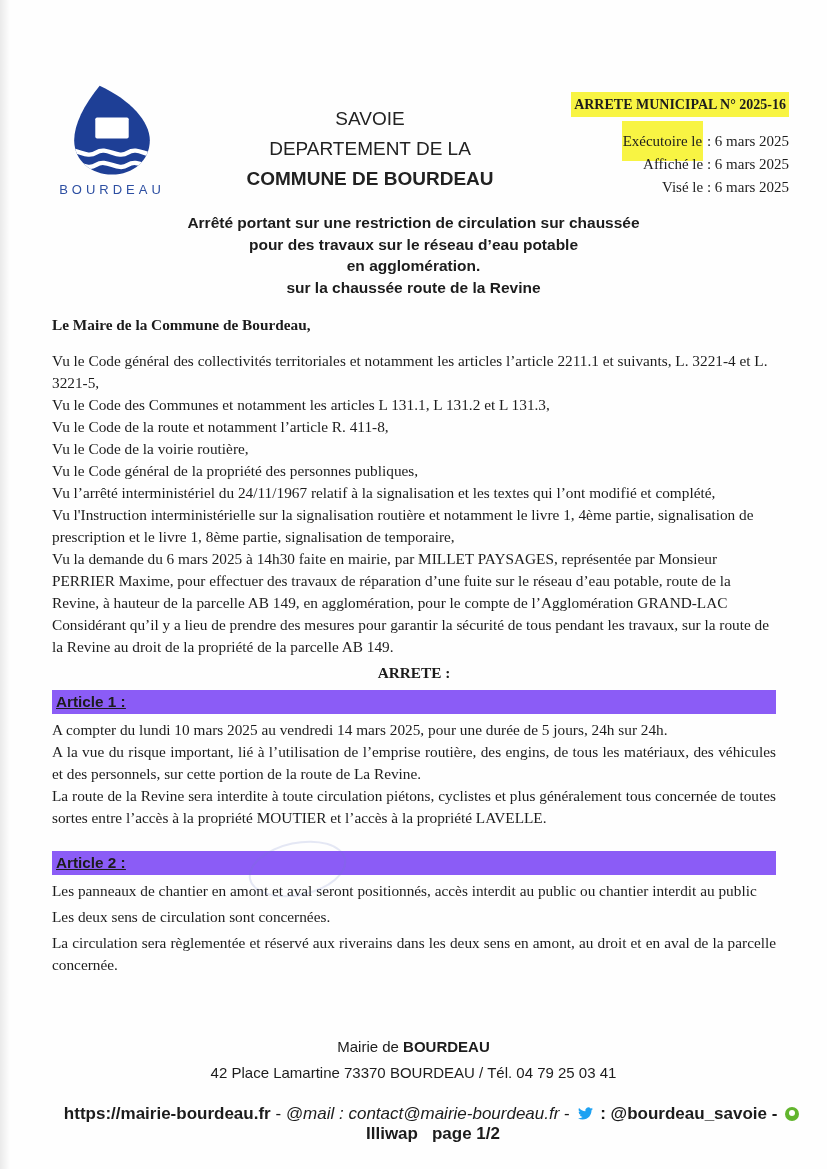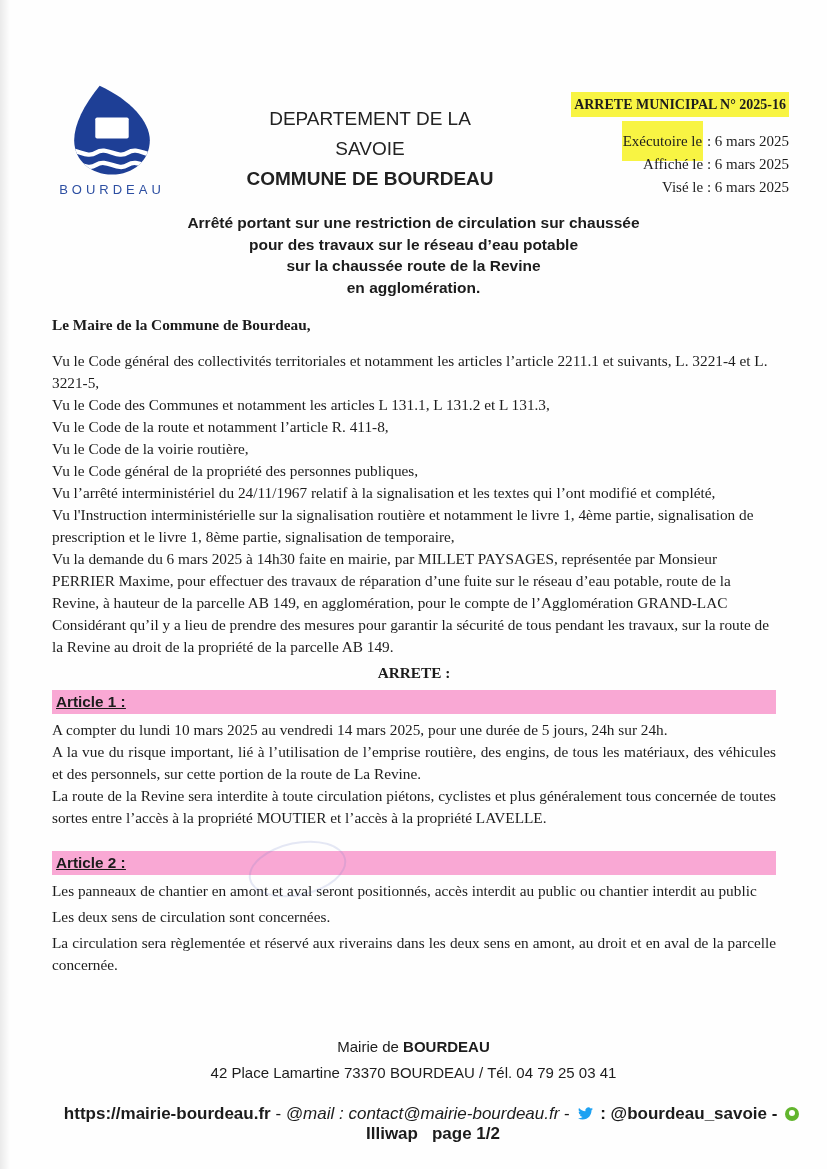--- a/index.html
+++ b/index.html
@@ -27,21 +27,21 @@
   .hl{background:#f8f443;padding:12px 1px;}
   
   .doc-title{position:absolute;top:212px;left:0;width:100%;text-align:center;
     font-weight:bold;font-size:15.5px;line-height:21.5px;}
   
   .content{position:absolute;top:314px;left:52px;width:724px;
     font-size:15.3px;line-height:22px;}
   .content p{margin:0;font-family:Liberation Serif, serif;}
   .salutation{font-weight:bold;margin-bottom:14px !important;}
   .arrete-line{text-align:center;font-weight:bold;margin:4px 0 6px !important;}
-  .article-bar{background:#f9a8d4;padding:1px 4px;margin:6px 0 5px;text-decoration:underline;}
+  .article-bar{background:#8b5cf6;padding:1px 4px;margin:6px 0 5px;text-decoration:underline;}
   .article-bar span{font-weight:bold;text-decoration:underline;}
   .article2-bar{margin-top:22px;}
   .just{text-align:justify;}
   .sp4{margin-bottom:4px !important;}
   
   .stamp{position:absolute;left:248px;top:842px;width:95px;height:50px;
     border:2px solid rgba(110,130,200,0.18);border-radius:50%;
     transform:rotate(-12deg);}
   
   .footer{position:absolute;top:1038px;left:0;width:100%;text-align:center;font-size:15px;}
@@ -69,37 +69,37 @@
       <g clip-path="url(#blobclip)">
         <rect x="31" y="38" width="38" height="24" rx="2" fill="#ffffff"></rect>
         <path d="M-4,78 C8,70 20,86 32,78 C44,70 56,86 68,78 C80,70 92,86 104,78" stroke="#ffffff" stroke-width="5" fill="none"></path>
         <path d="M-4,92 C8,84 20,100 32,92 C44,84 56,100 68,92 C80,84 92,100 104,92" stroke="#ffffff" stroke-width="5" fill="none"></path>
       </g>
     </svg>
     <div class="logo-text">BOURDEAU</div>
   </div>
 
   <div class="head-center">
+    <div>SAVOIE</div>
     <div>DEPARTEMENT DE LA</div>
-    <div>SAVOIE</div>
     <div class="commune">COMMUNE DE BOURDEAU</div>
   </div>
 
   <div class="head-right">
     <span class="arrete-num">ARRETE MUNICIPAL N° 2025-16</span>
     <div><span class="hl">Exécutoire le</span><span> : 6 mars 2025</span></div>
     <div>Affiché le : 6 mars 2025</div>
     <div>Visé le : 6 mars 2025</div>
   </div>
 
   <div class="doc-title">
     <div>Arrêté portant sur une restriction de circulation sur chaussée</div>
     <div>pour des travaux sur le réseau d’eau potable</div>
+    <div>en agglomération.</div>
     <div>sur la chaussée route de la Revine</div>
-    <div>en agglomération.</div>
   </div>
 
   <div class="content">
     <p class="salutation">Le Maire de la Commune de Bourdeau,</p>
 
     <p>Vu le Code général des collectivités territoriales et notamment les articles l’article 2211.1 et suivants, L. 3221-4 et L. 3221-5,</p>
     <p>Vu le Code des Communes et notamment les articles L 131.1, L 131.2 et L 131.3,</p>
     <p>Vu le Code de la route et notamment l’article R. 411-8,</p>
     <p>Vu le Code de la voirie routière,</p>
     <p>Vu le Code général de la propriété des personnes publiques,</p>

